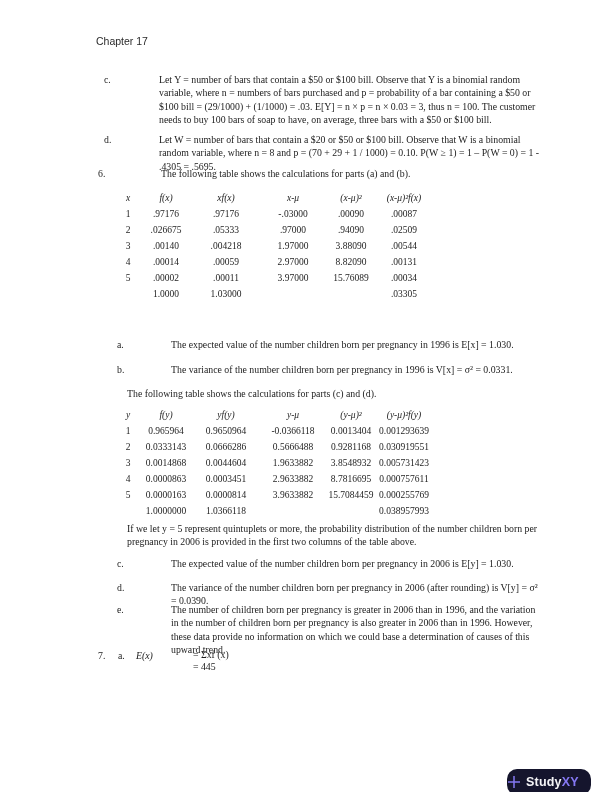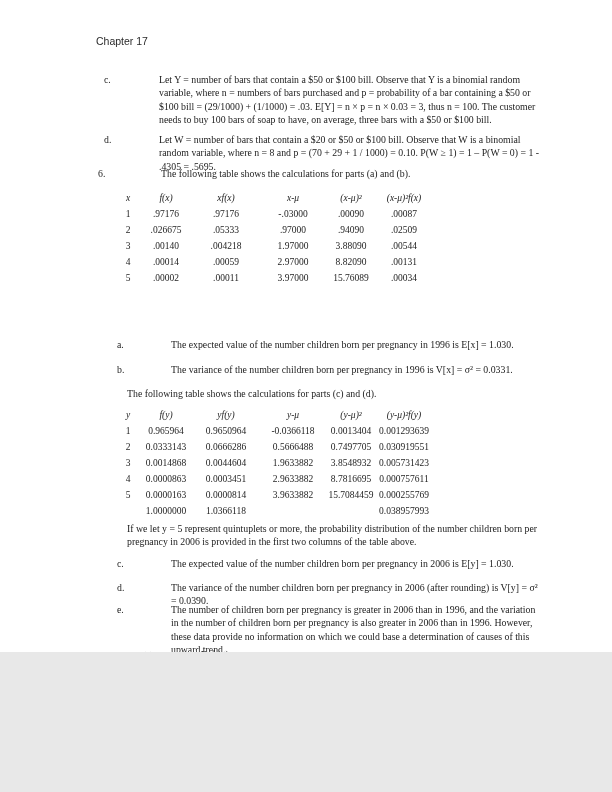--- a/index.html
+++ b/index.html
@@ -1,19 +1,19 @@
 <!DOCTYPE html>
 <html><head>
 <meta charset="utf-8">
 <style>
   html, body { margin: 0; padding: 0; background: #e8e8e8; }
   .page {
     position: relative;
     width: 612px;
-    height: 652px;
+    height: 792px;
     margin: 0 auto;
     background: #ffffff;
     font-family: "Liberation Serif", serif;
     color: #1b1b1b;
     overflow: hidden;
   }
   .chapter {
     position: absolute;
     font-family: "Liberation Sans", sans-serif;
     font-size: 10.5px;
@@ -118,20 +118,28 @@
         <span class="tcell">.00131</span>
       </div>
       <div class="trow">
         <span class="tcell">5</span>
         <span class="tcell">.00002</span>
         <span class="tcell">.00011</span>
         <span class="tcell">3.97000</span>
         <span class="tcell">15.76089</span>
         <span class="tcell">.00034</span>
       </div>
+      <div class="trow">
+        <span class="tcell"></span>
+        <span class="tcell">1.0000</span>
+        <span class="tcell">1.03000</span>
+        <span class="tcell"></span>
+        <span class="tcell"></span>
+        <span class="tcell">.03305</span>
+      </div>
     </div>
 
 
   <div class="blk li" style="left:117px; top:338px; width:424px;">
     <span class="mk mk-w10">a.</span>
     <span class="tx">The expected value of the number children born per pregnancy in 1996 is E[x] = 1.030.</span>
   </div>
 
   <div class="blk li" style="left:117px; top:363px; width:424px;">
     <span class="mk mk-w10">b.</span>
@@ -155,21 +163,21 @@
         <span class="tcell">0.9650964</span>
         <span class="tcell">-0.0366118</span>
         <span class="tcell">0.0013404</span>
         <span class="tcell">0.001293639</span>
       </div>
       <div class="trow">
         <span class="tcell">2</span>
         <span class="tcell">0.0333143</span>
         <span class="tcell">0.0666286</span>
         <span class="tcell">0.5666488</span>
-        <span class="tcell">0.7497705</span>
+        <span class="tcell">0.9281168</span>
         <span class="tcell">0.030919551</span>
       </div>
       <div class="trow">
         <span class="tcell">3</span>
         <span class="tcell">0.0014868</span>
         <span class="tcell">0.0044604</span>
         <span class="tcell">1.9633882</span>
         <span class="tcell">3.8548932</span>
         <span class="tcell">0.005731423</span>
       </div>

